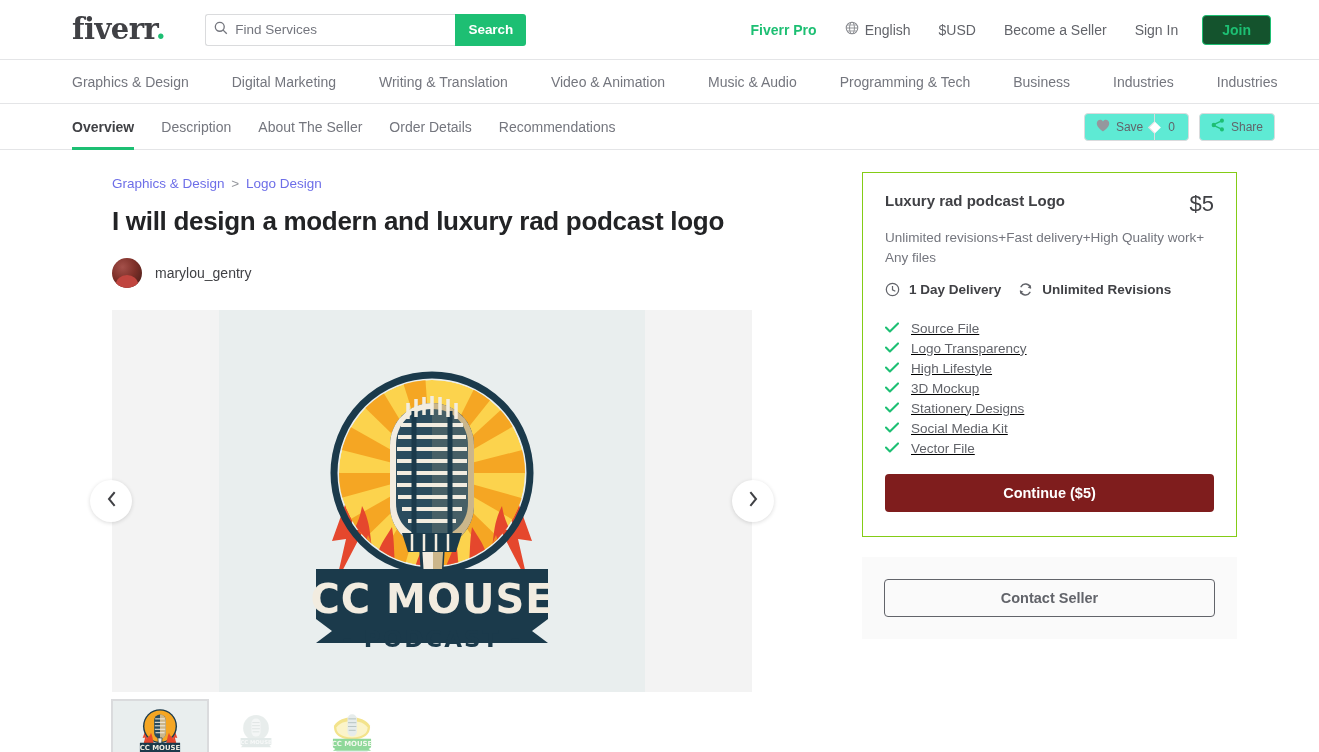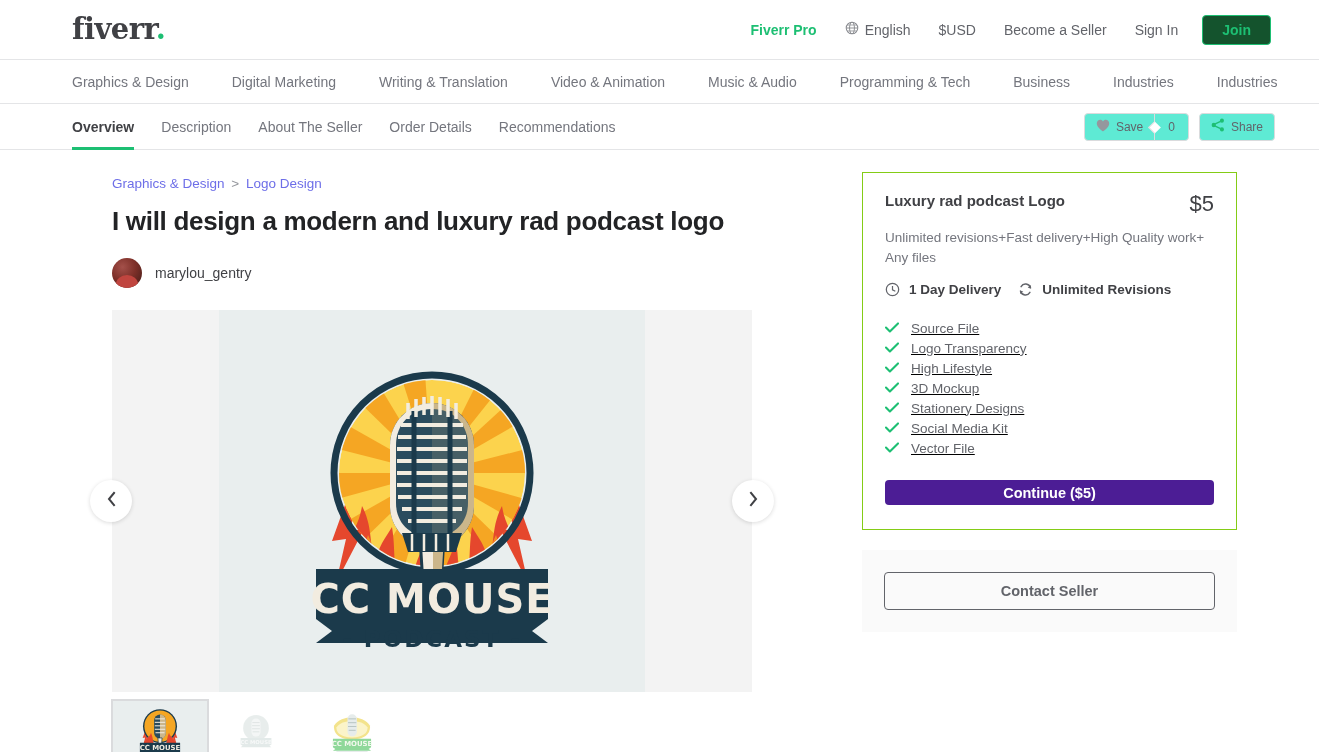--- a/index.html
+++ b/index.html
@@ -308,23 +308,23 @@
   .features { margin-top: 18px; text-decoration: underline; }
   .feature {
     display: flex; align-items: center;
     gap: 12px;
     height: 20px;
     font-size: 13.5px;
     color: #62646a;
   }
   .continue-btn {
     width: 100%;
-    margin-top: 22px;
-    height: 25px;
-    background: #4c1d95;
+    margin-top: 16px;
+    height: 38px;
+    background: #7f1d1d;
     color: #fff;
     border: none;
     border-radius: 4px;
     font-size: 14.5px;
     font-weight: 700;
     cursor: pointer;
     font-family: "Liberation Sans", sans-serif;
   }
   .contact-card {
     background: #fafafa;
@@ -345,20 +345,32 @@
   }
 </style>
 </head>
 <body>
 
 <div class="header">
   <div class="logo">
     <span>fiverr<span class="dot">.</span></span>
   </div>
 
+  <div class="search-wrap">
+    <div class="search-box">
+      <span>
+        <svg width="14" height="14" viewBox="0 0 16 16">
+            <circle cx="6.6" cy="6.6" r="5.1" fill="none" stroke="#74767e" stroke-width="1.5"></circle>
+            <line x1="10.4" y1="10.4" x2="14.6" y2="14.6" stroke="#74767e" stroke-width="1.5"></line>
+          </svg>
+      </span>
+      <input class="search-input" type="text" placeholder="Find Services" style="">
+    </div>
+    <button class="search-btn">Search</button>
+  </div>
 
   <div class="header-right">
     <div class="hr-item pro">
       <span>Fiverr Pro</span>
     </div>
     <div class="hr-item">
       <span>
         <svg width="14" height="14" viewBox="0 0 16 16">
             <circle cx="8" cy="8" r="6.6" fill="none" stroke="#8a8c91" stroke-width="1.2"></circle>
             <ellipse cx="8" cy="8" rx="2.8" ry="6.6" fill="none" stroke="#8a8c91" stroke-width="1.1"></ellipse>

